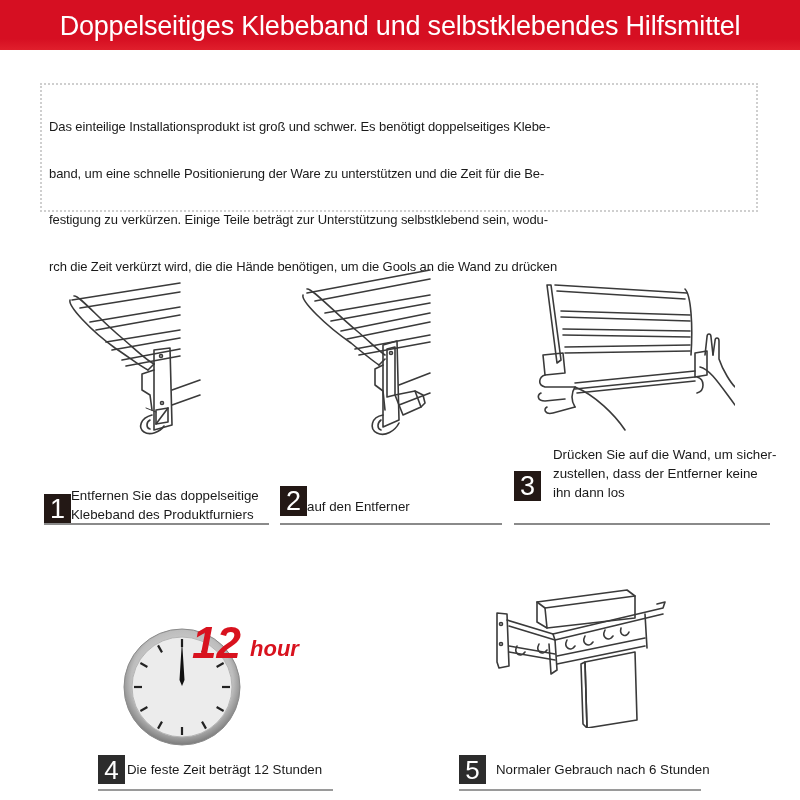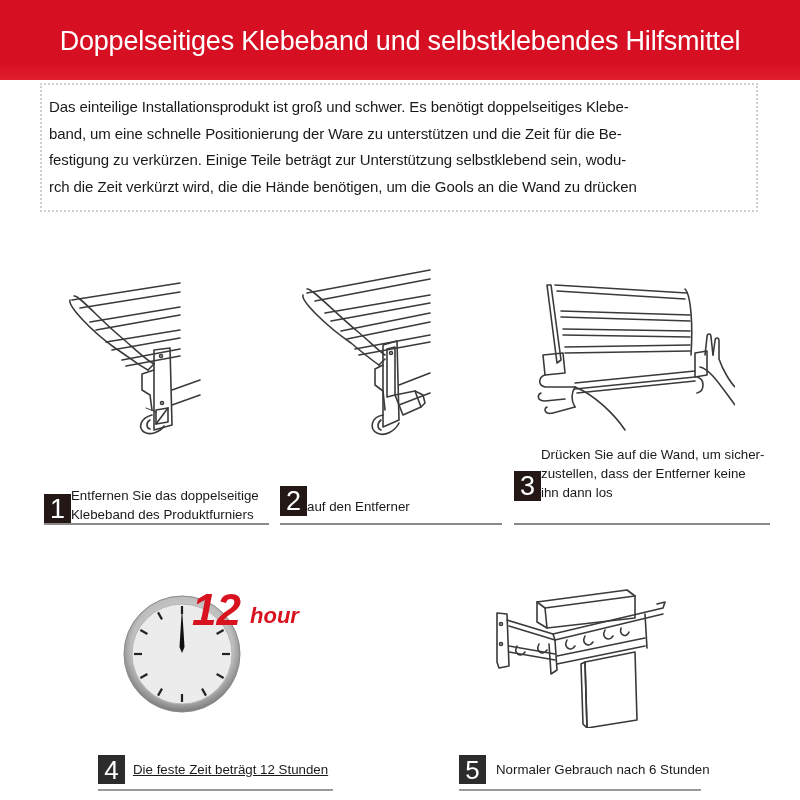--- a/index.html
+++ b/index.html
@@ -1,30 +1,30 @@
 <!DOCTYPE html>
 <html><head>
 <meta charset="utf-8">
 <style>
   * { box-sizing: border-box; margin: 0; padding: 0; }
   html, body { width: 800px; height: 800px; background: #ffffff; overflow: hidden; }
   body { position: relative; font-family: "Liberation Sans", "DejaVu Sans", sans-serif; color: #1a1a1a; }
 
   .header {
-    position: absolute; left: 0; top: 0; width: 800px; height: 80px;
+    position: absolute; left: 0; top: 0; width: 800px; height: 50px;
     background: linear-gradient(#d60f22 0%, #d60f22 78%, #e01f2c 100%);
     display: flex; align-items: center; justify-content: center;
   }
   .header-title { color: #ffffff; font-size: 27px; letter-spacing: -0.2px; padding-top: 2px; }
 
   .intro {
     position: absolute; left: 40px; top: 83px; width: 718px; height: 129px;
     border: 2px dotted #cfcfcf; padding: 9px 0 0 7px;
   }
-  .intro-line { font-size: 15px; line-height: 26.5px; white-space: nowrap; letter-spacing: -0.1px; }
+  .intro-line { font-size: 13px; line-height: 26.5px; white-space: nowrap; letter-spacing: -0.1px; margin-top: 20px; }
 
   .illus { position: absolute; }
   .illus svg { width: 100%; height: 100%; display: block; }
 
   .step { position: absolute; display: flex; align-items: flex-end; }
   .badge {
     background: #231815; color: #ffffff; width: 27px; height: 30px; font-size: 27px;
     display: flex; align-items: center; justify-content: center; line-height: 1; flex: 0 0 auto;
   }
   .step-text { font-size: 13.3px; line-height: 19px; color: #1a1a1a; }
@@ -139,29 +139,29 @@
 <div class="step" style="left:280px;top:486px;">
   <div class="badge">2</div>
   <div class="step-text">
     <div>auf den Entferner</div>
   </div>
 </div>
 <div class="step-rule" style="left:280px;top:523px;width:222px;"></div>
 
 <div class="step" style="left:514px;top:445px;">
   <div class="badge" style="margin-bottom:1px;">3</div>
-  <div class="step-text" style="">
+  <div class="step-text" style="margin-left:12px;">
     <div>Drücken Sie auf die Wand, um sicher-</div>
     <div>zustellen, dass der Entferner keine</div>
     <div>ihn dann los</div>
   </div>
 </div>
 <div class="step-rule" style="left:514px;top:523px;width:256px;"></div>
 
-<div class="illus" style="left:120px;top:583px;width:200px;height:130px;">
+<div class="illus" style="left:120px;top:616px;width:200px;height:130px;">
   <svg viewBox="0 0 200 130">
     <defs>
       <radialGradient id="bezel" cx="50%" cy="45%" r="55%">
         <stop offset="0%" stop-color="#f4f4f4"></stop>
         <stop offset="80%" stop-color="#bdbdbd"></stop>
         <stop offset="100%" stop-color="#7a7a7a"></stop>
       </radialGradient>
     </defs>
     <circle cx="62" cy="71" r="58" fill="url(#bezel)" stroke="#8a8a8a" stroke-width="1"></circle>
     <circle cx="62" cy="71" r="50" fill="#ececec" stroke="#b5b5b5" stroke-width="1"></circle>
@@ -208,21 +208,21 @@
     <path d="M100 58 C96 66 104 70 108 64"></path>
     <path d="M120 52 C116 60 124 64 128 58"></path>
     <path d="M136 50 C134 58 142 60 144 54"></path>
     <path d="M100 84 L150 74 L152 142 L102 150 Z"></path>
     <path d="M96 86 L100 84 L102 150 L98 146 Z"></path>
   </svg>
 </div>
 
 <div class="step" style="left:98px;top:755px;align-items:center;">
   <div class="badge b45">4</div>
-  <div class="step-text" style="margin-left:8px;text-decoration:underline;">
+  <div class="step-text" style="margin-left:2px;">
     <div>Die feste Zeit beträgt 12 Stunden</div>
   </div>
 </div>
 <div class="step-rule" style="left:98px;top:789px;width:235px;background:#9a9a9a;"></div>
 
 <div class="step" style="left:459px;top:755px;align-items:center;">
   <div class="badge b45">5</div>
   <div class="step-text" style="margin-left:10px;">
     <div>Normaler Gebrauch nach 6 Stunden</div>
   </div>

